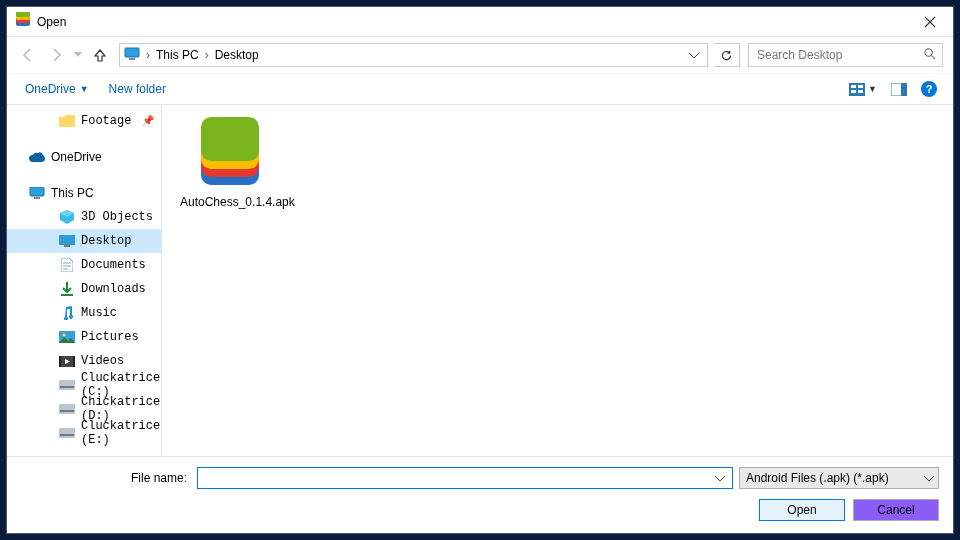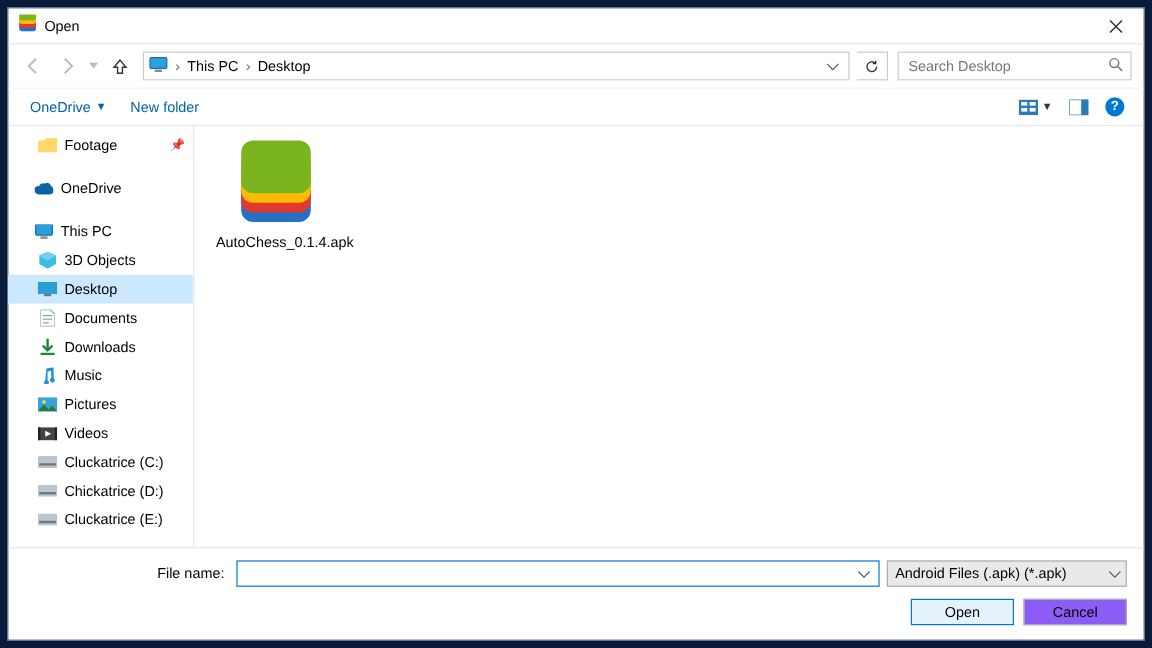--- a/index.html
+++ b/index.html
@@ -132,21 +132,21 @@
   }
   .sb-item {
     display: flex;
     align-items: center;
     height: 24px;
     padding-left: 22px;
     gap: 6px;
     cursor: default;
     position: relative;
   }
-  .sb-item.lvl2 { padding-left: 25px; }
+  .sb-item.lvl2 { padding-left: 52px; font-family: Liberation Mono, monospace; }
   .sb-item.selected { background: #cce8ff; }
   .sb-item .pin {
     position: absolute; right: 6px; color: #666; font-size: 10px;
   }
   .sb-gap { height: 12px; }
   .sb-icon { width: 16px; display: flex; justify-content: center; }
   
   .content {
     flex: 1;
     padding: 14px 18px;

